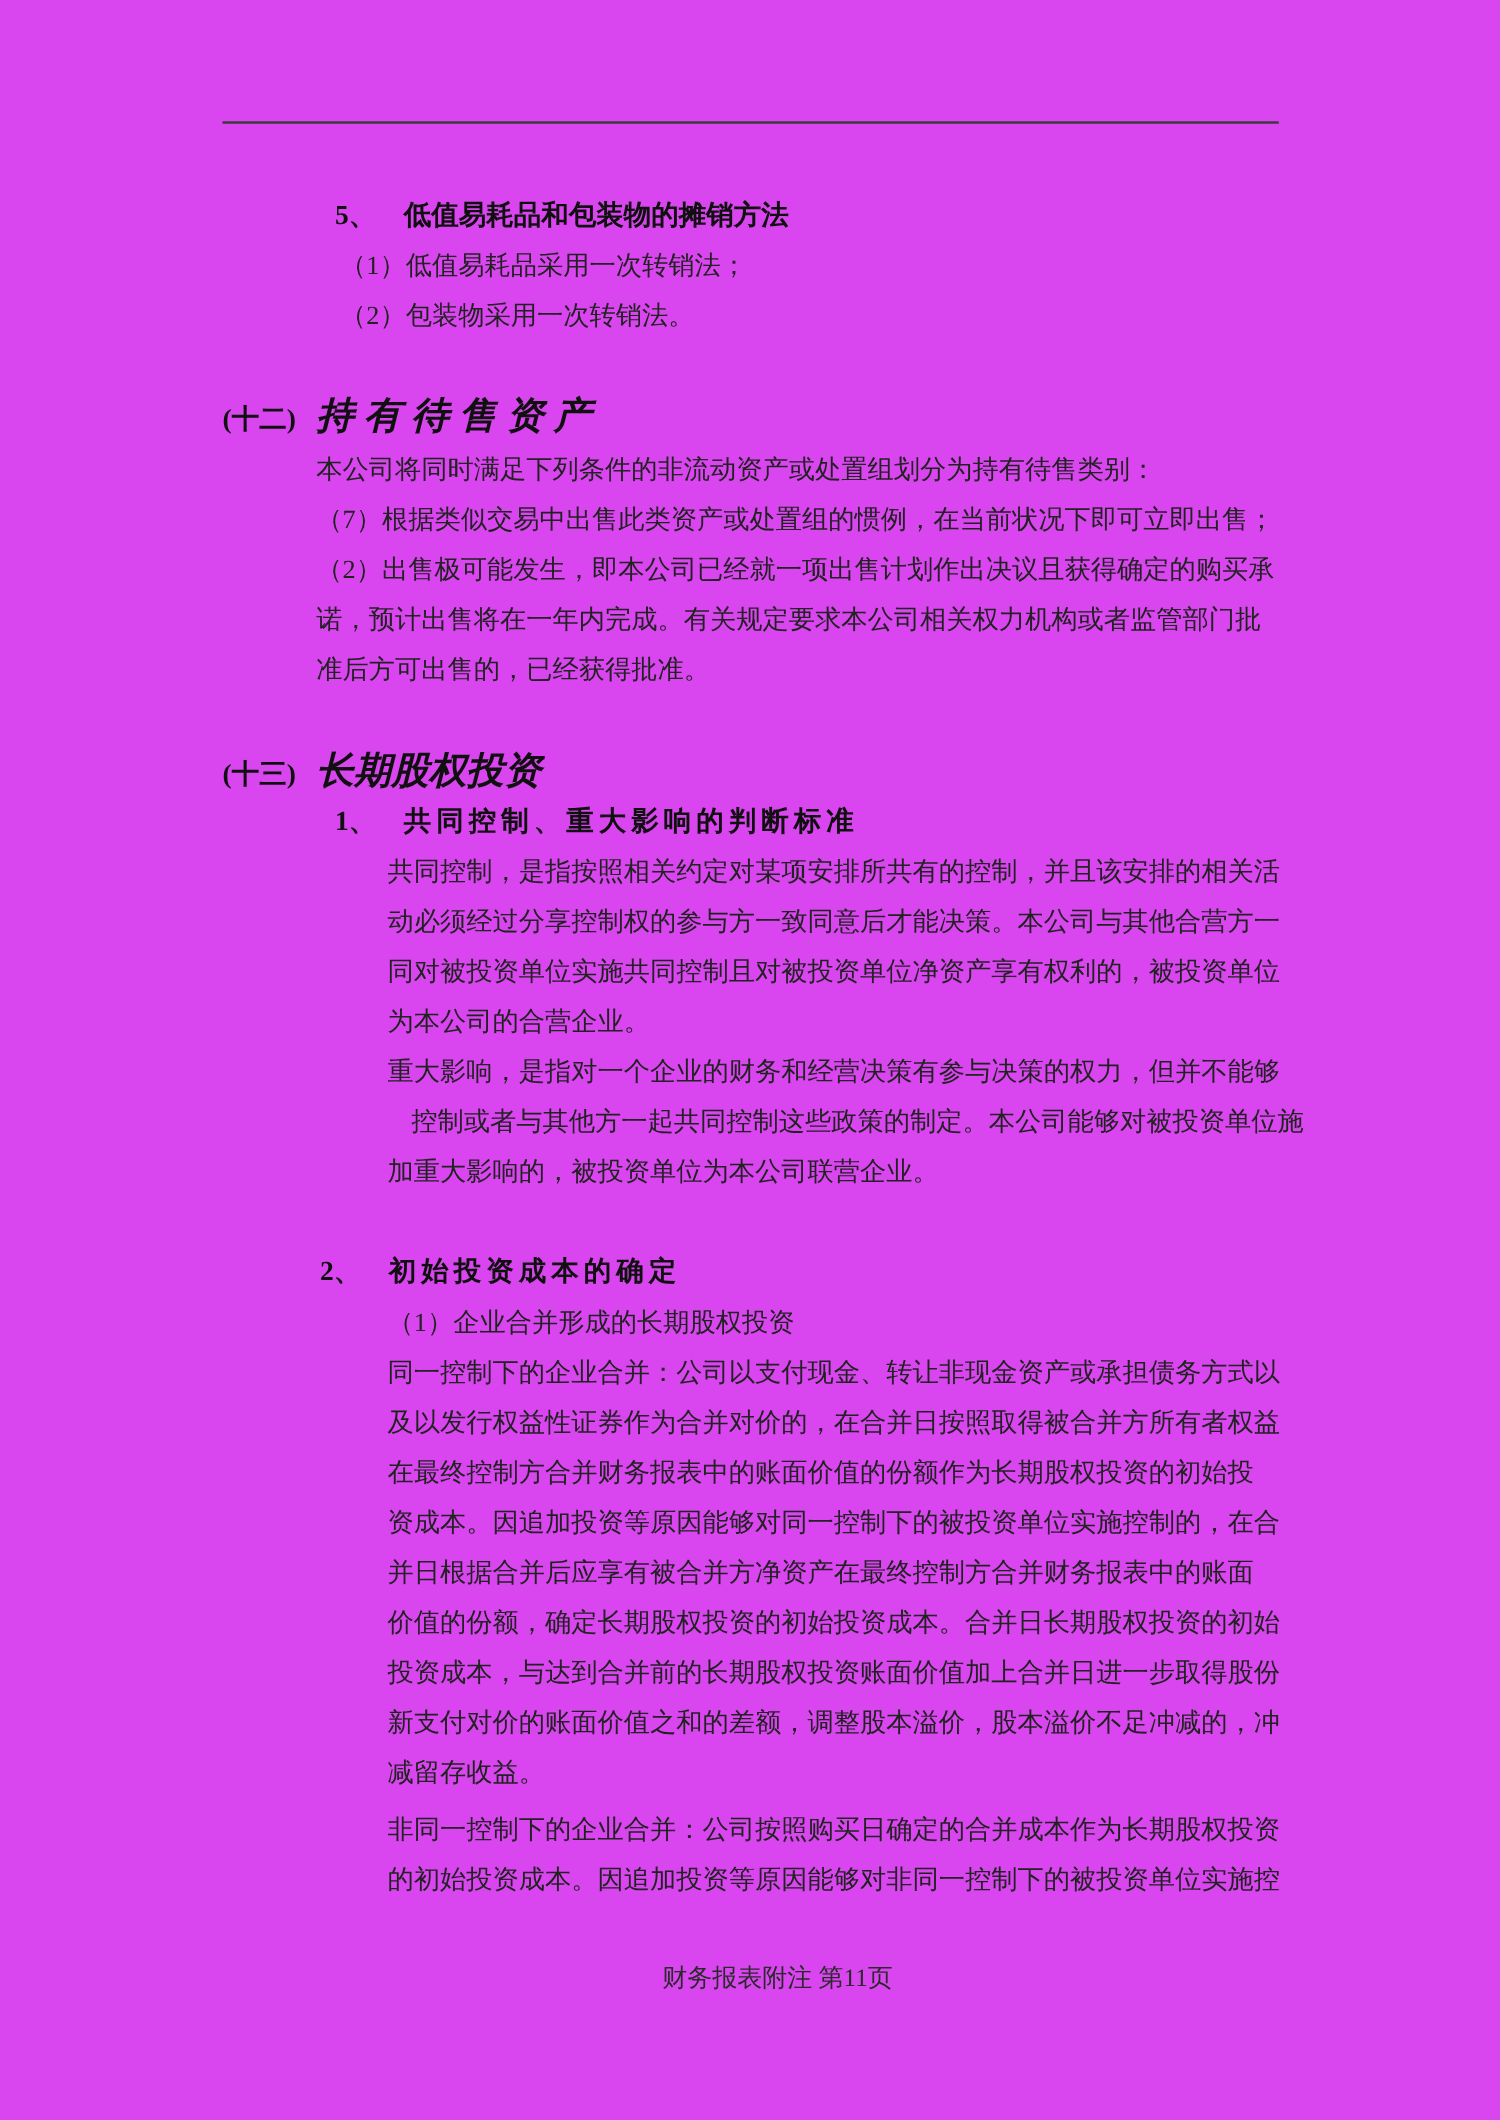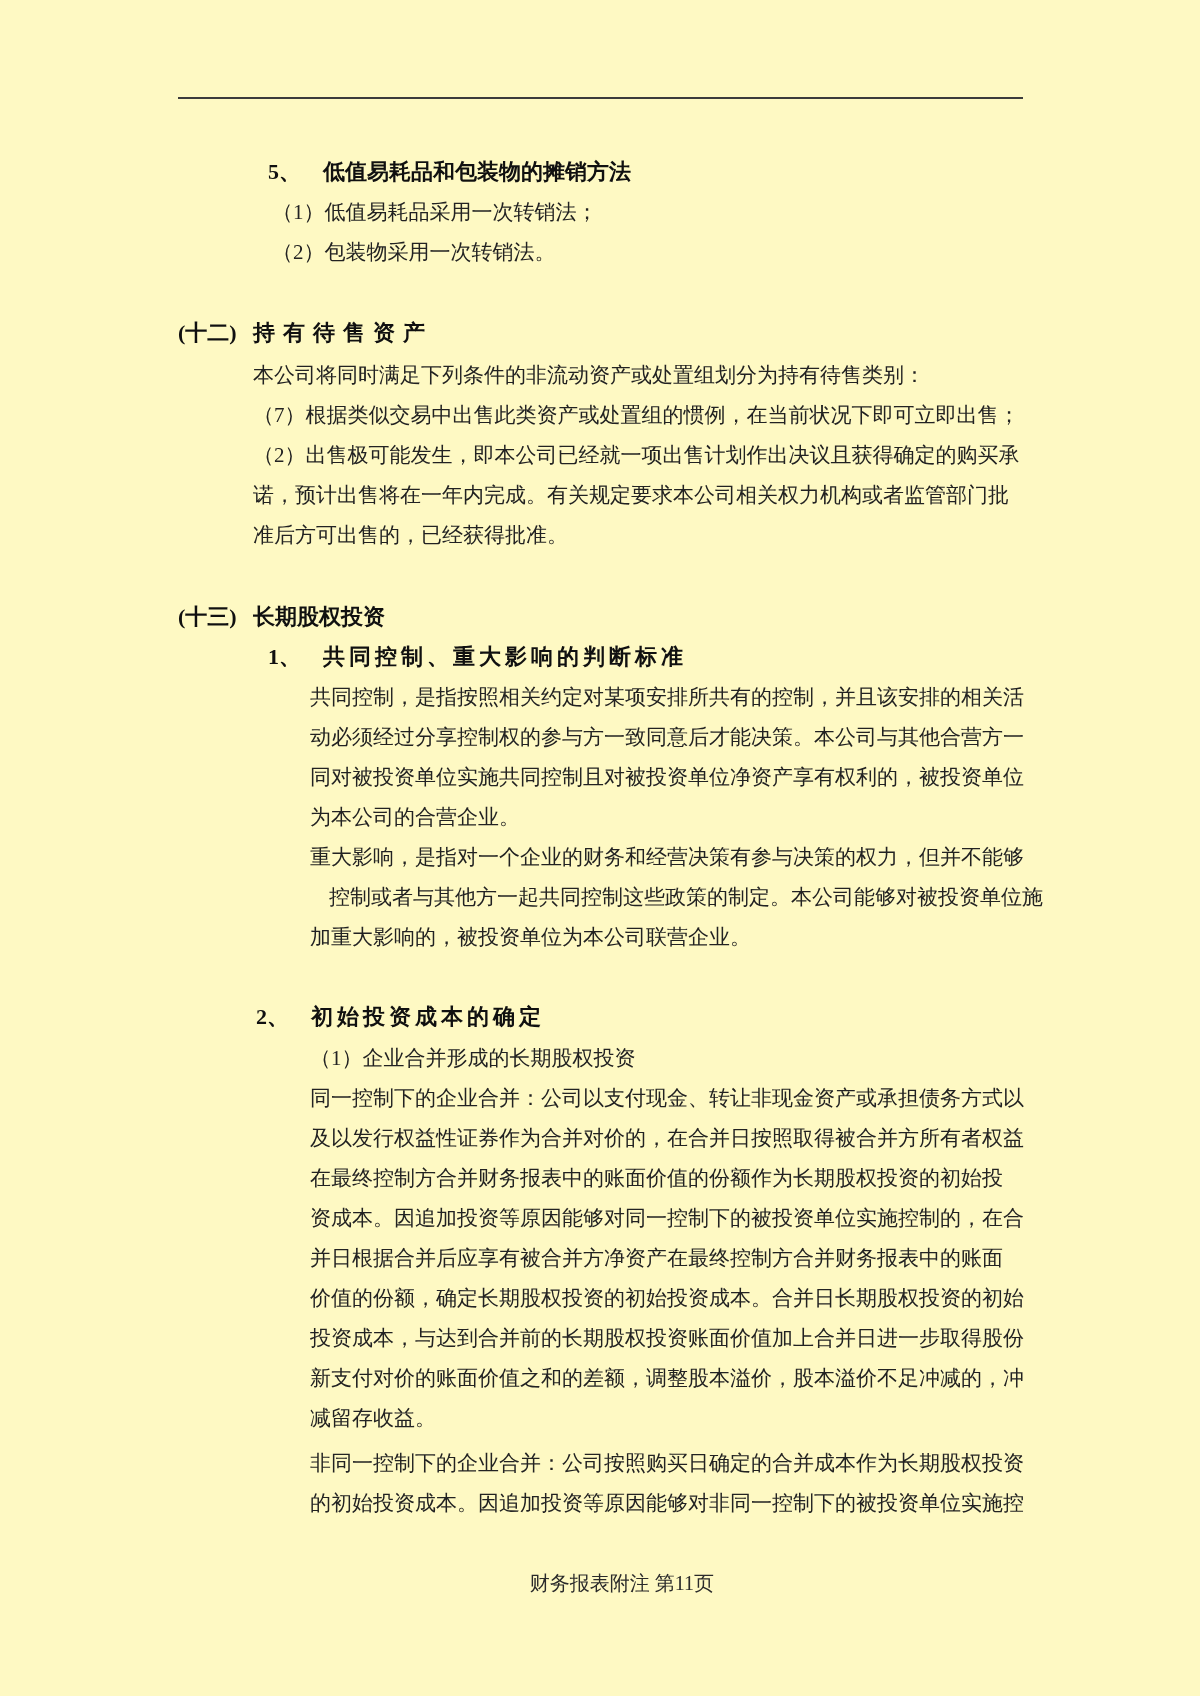--- a/index.html
+++ b/index.html
@@ -1,20 +1,20 @@
 <!DOCTYPE html>
 <html><head>
 <meta charset="utf-8">
 <style>
   html,body{margin:0;padding:0;background:#ffffff;}
   .page{
     position:relative;
     width:1200px;
     height:1696px;
-    background:#fef9c3;
+    background:#d946ef;
     font-family:"Liberation Serif","DejaVu Serif",serif;
     color:#222222;
     overflow:hidden;
   }
   .abs{position:absolute;white-space:nowrap;}
   .rule{
     border-top:2px solid #3c3c3c;
     height:0;
   }
   .line{
@@ -25,22 +25,23 @@
   .sec-title{line-height:40px;height:40px;}
   .sec-title .marker{
     display:inline-block;
     width:75px;
     font-weight:bold;
     font-size:22px;
     color:#101010;
   }
   .sec-title .st{
     font-weight:bold;
-    font-size:22px;
+    font-size:30px;
     color:#101010;
+    font-style:italic;
   }
   .sp8{letter-spacing:8px;}
   .num-heading{line-height:40px;height:40px;}
   .num-heading .num{
     display:inline-block;
     width:55px;
     font-weight:bold;
     font-size:22px;
     color:#101010;
   }

